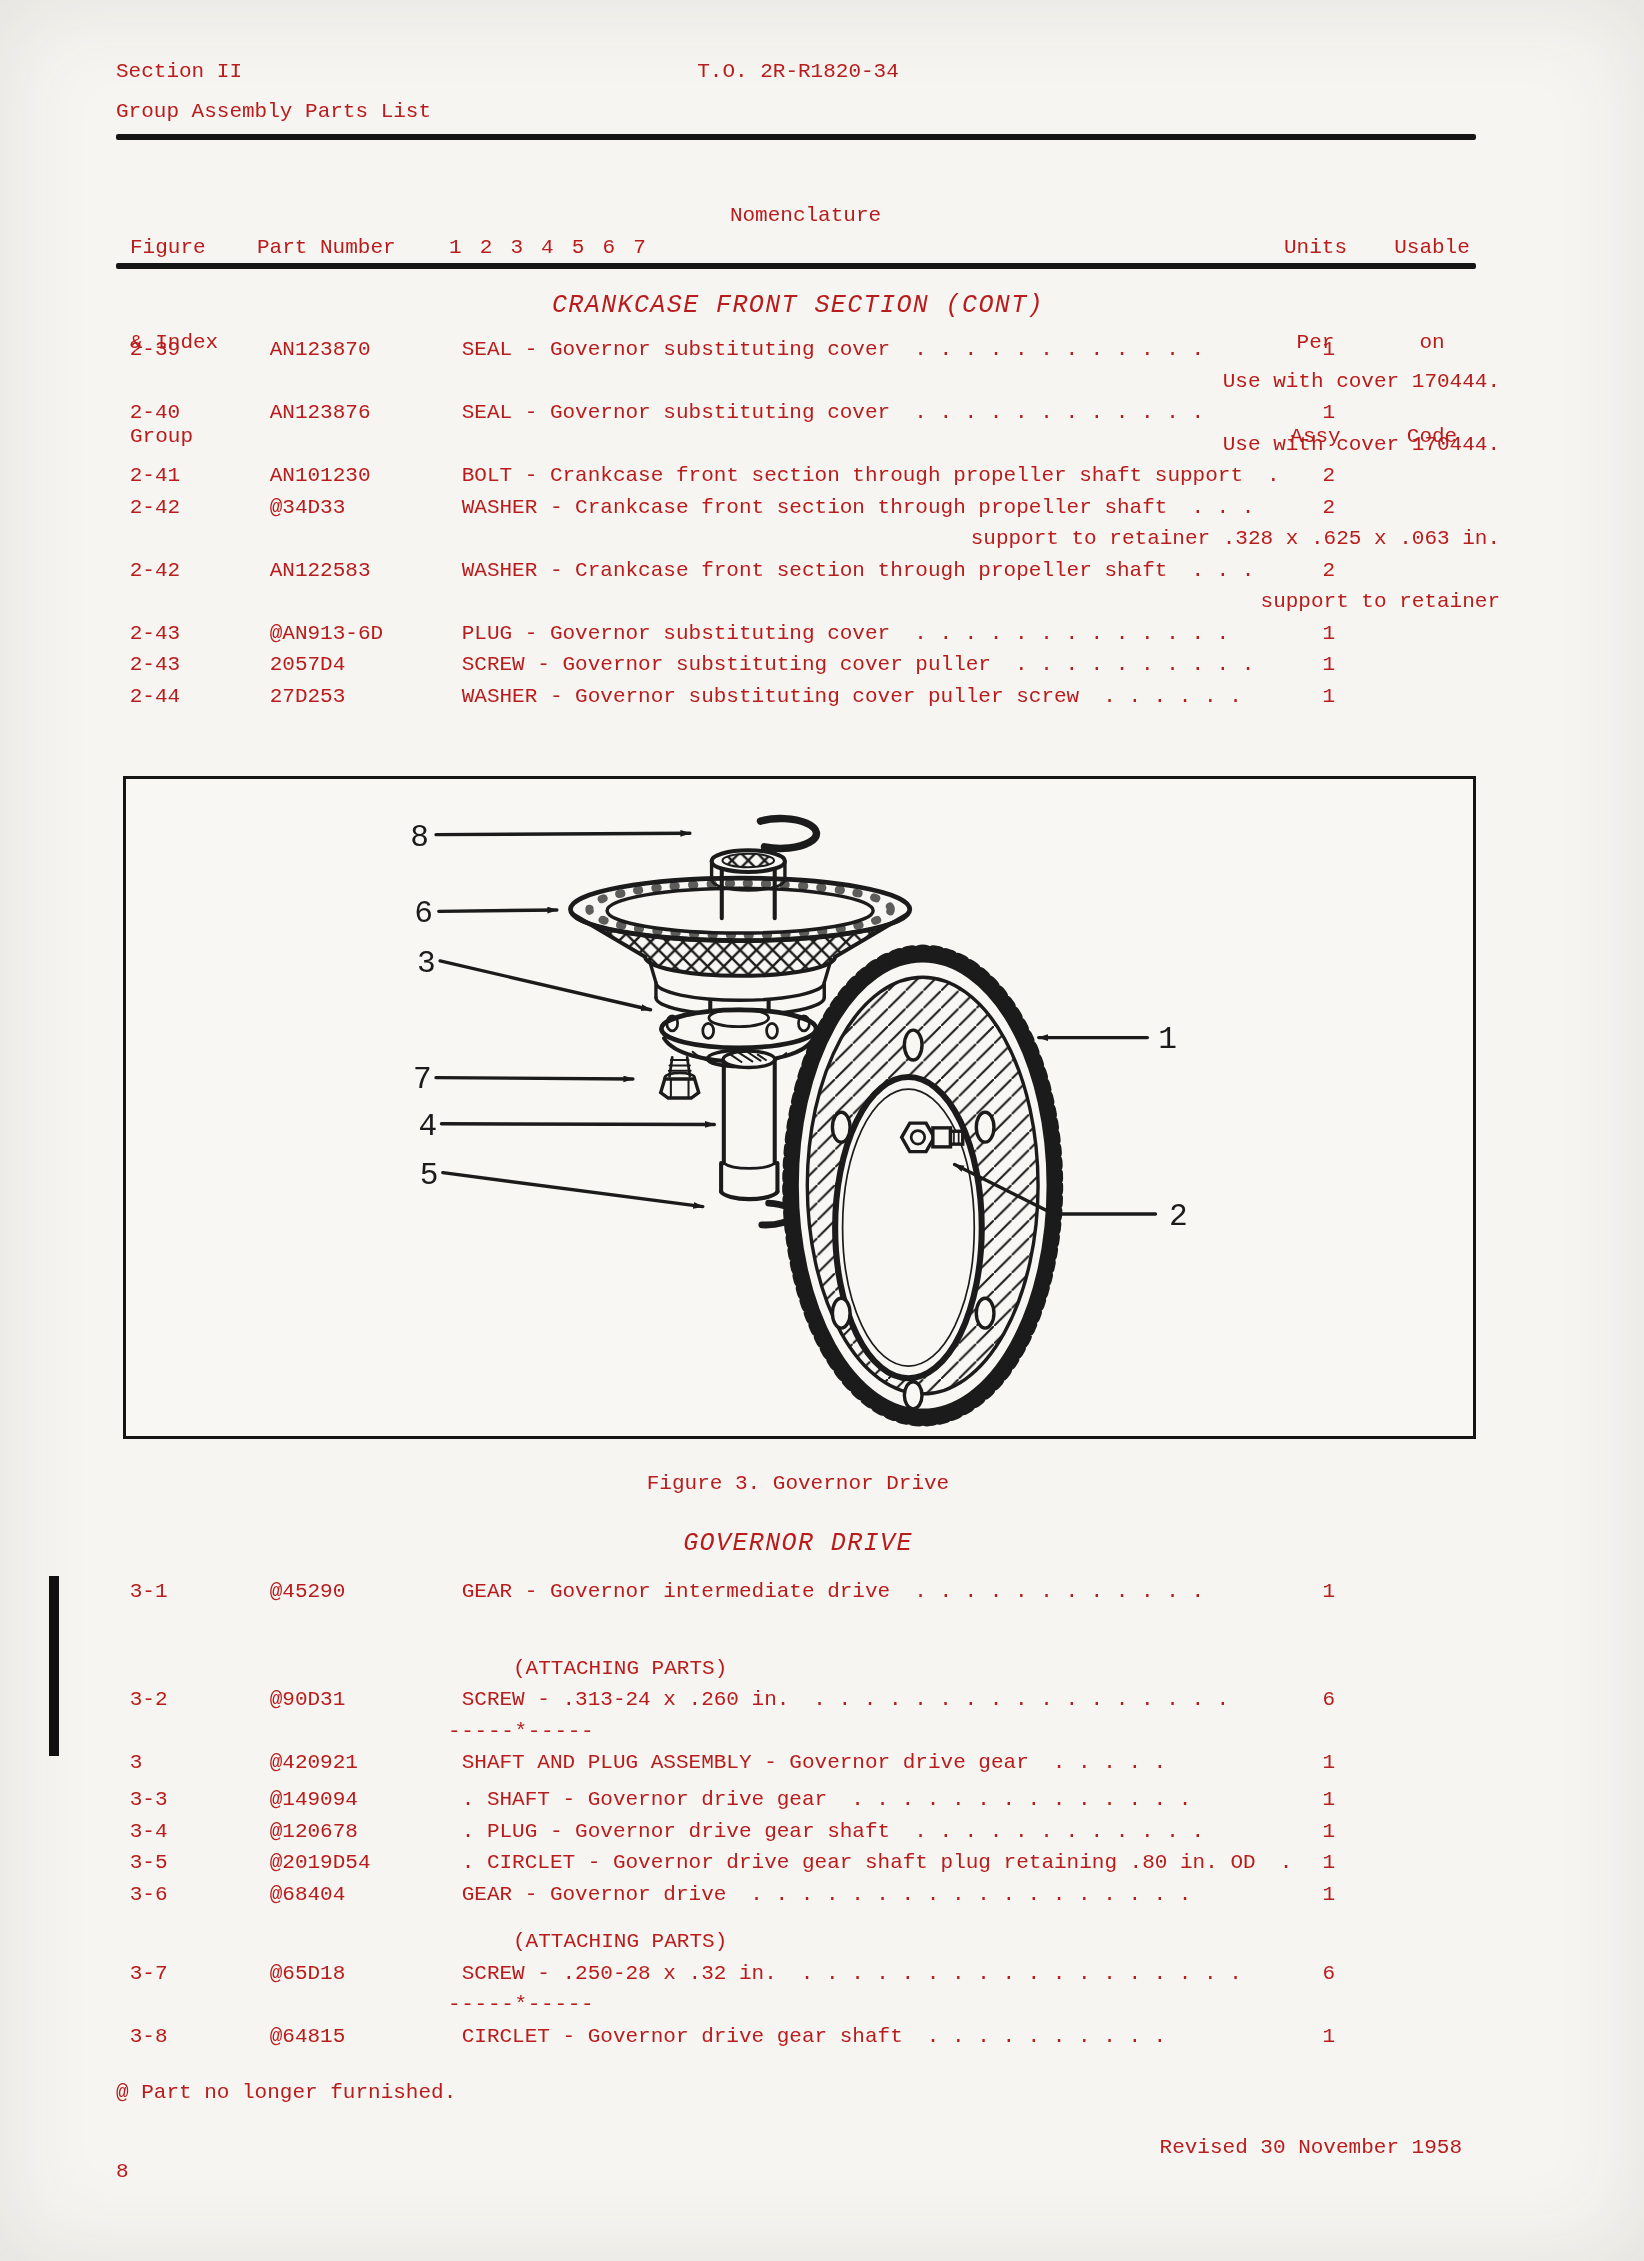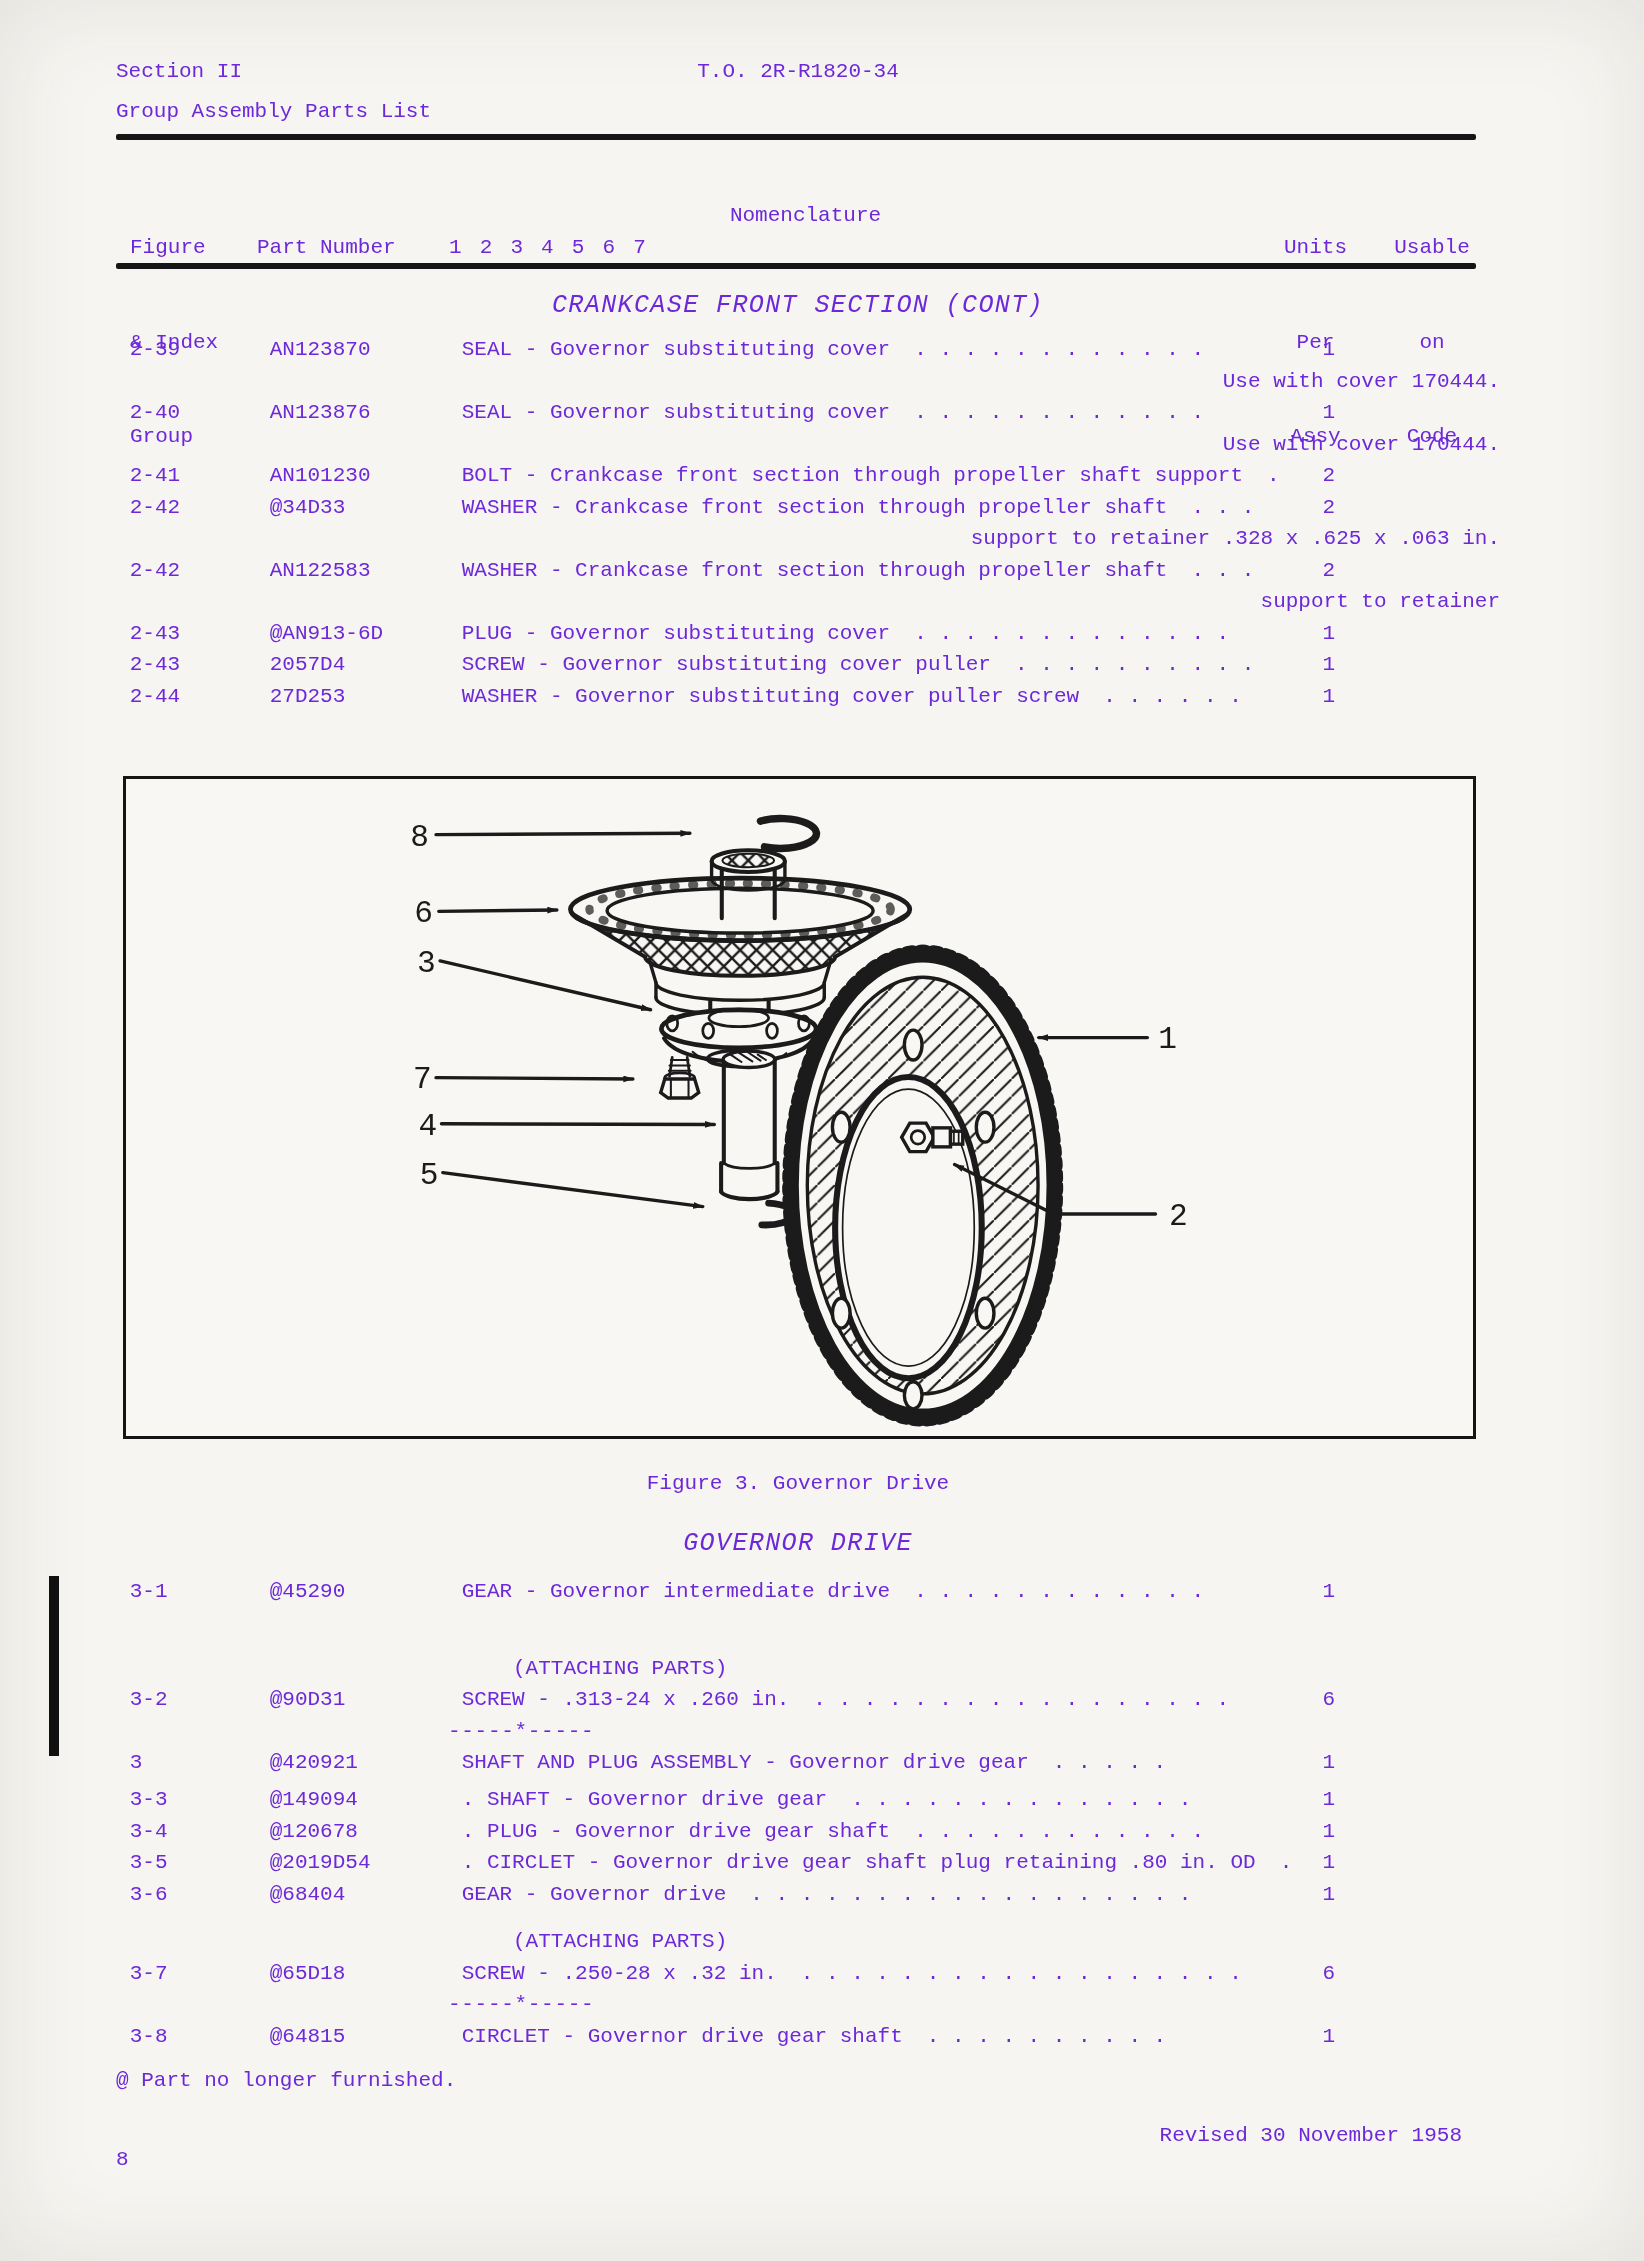--- a/index.html
+++ b/index.html
@@ -1,19 +1,19 @@
 <!DOCTYPE html>
 <html style="font-size:11px"><head>
 <meta charset="utf-8">
 <style>
   html,body{margin:0;padding:0;background:#b9b8b5;}
   .page{
     position:relative;width:1645px;height:2261px;background:#f6f5f1;
     font-family:"Liberation Mono","DejaVu Sans Mono",monospace;
-    font-size:21px;color:#6d28d9;overflow:hidden;
+    font-size:21px;color:#b91c1c;overflow:hidden;
     box-shadow:inset 0 0 96px rgba(60,58,52,.10);
   }
   .abs{position:absolute;}
   .rule{position:absolute;left:116px;width:1360px;height:5.5px;background:#161616;border-radius:2.1px;}
   .hdr{line-height:31.5px;white-space:nowrap;}
   .center{text-align:center;}
   .h3l{line-height:31.5px;white-space:pre;}
   .sec-title{font-size:25px;letter-spacing:1.4px;white-space:nowrap;font-style:italic;}
   
   .plist{position:absolute;left:116px;width:1384px;}
@@ -26,21 +26,21 @@
   .dots{padding-left:24px;}
   .cont{height:31.5px;line-height:31.5px;margin-left:384px;white-space:nowrap;text-align:right;}
   .attach-label{height:31.5px;line-height:31.5px;margin-left:397px;white-space:nowrap;}
   .sep-row{height:31.5px;line-height:31.5px;margin-left:332px;letter-spacing:0.7px;white-space:nowrap;} .gap-lg{height:45px;} .gap-sm{height:16.4px;} .gap-xs{height:5.5px;}
   
   .figure-box{position:absolute;left:123px;top:776px;width:1353px;height:663px;
     border:3.4px solid #151515;background:#f8f7f4;box-sizing:border-box;}
   .figure-box svg{width:100%;height:100%;display:block;}
   svg text{font-family:"Liberation Mono","DejaVu Sans Mono",monospace;font-size:46px;fill:#1b1b1b;}
   .change-bar{position:absolute;left:49px;top:1576px;width:9.6px;height:180px;background:#101010;}
-  .footline{white-space:nowrap;}
+  .footline{white-space:nowrap;margin-top:12px;}
 </style>
 </head>
 <body>
 
 <div class="page">
 
   <div class="abs hdr" style="left:116px;top:56px;">Section II</div>
   <div class="abs hdr center" style="left:116px;top:56px;width:1364px;">T.O. 2R-R1820-34</div>
   <div class="abs hdr" style="left:116px;top:96px;">Group Assembly Parts List</div>
   <div class="rule" style="top:134px;"></div>

